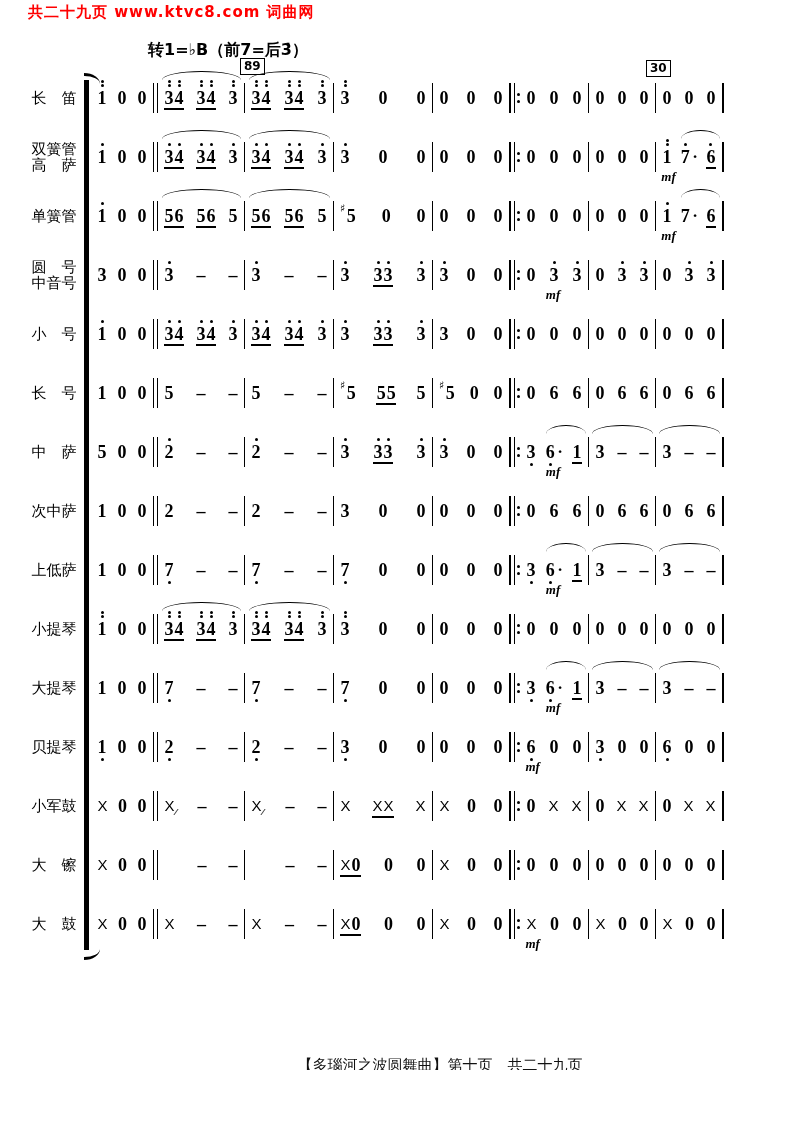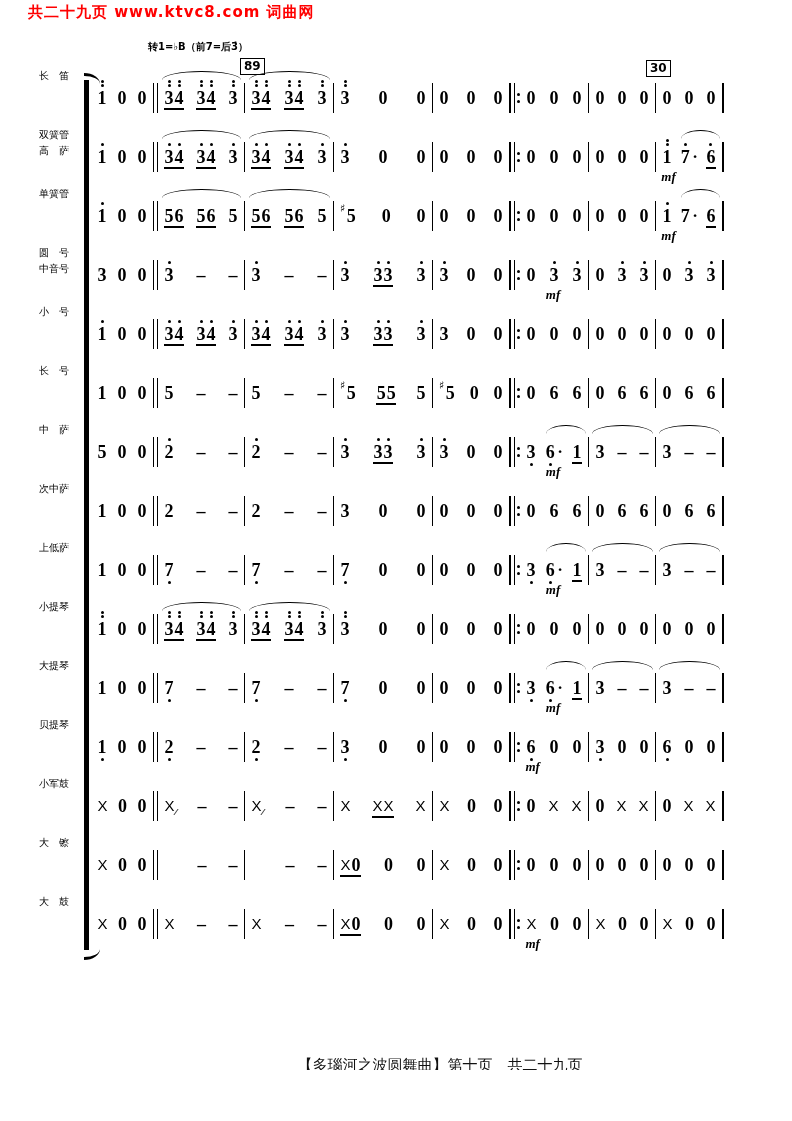--- a/index.html
+++ b/index.html
@@ -1,34 +1,34 @@
 <!DOCTYPE html>
 <html><head>
 <meta charset="utf-8">
 <style>
   html,body{margin:0;padding:0;}
   body{width:792px;height:1121px;background:#fff;position:relative;overflow:hidden;
        font-family:"Liberation Serif",serif;color:#000;}
   .source{position:absolute;left:28px;top:3px;color:#ff0000;font-weight:bold;font-size:15px;
           letter-spacing:1px;font-family:"DejaVu Sans",sans-serif;white-space:pre;}
-  .modulation{position:absolute;left:148px;top:40px;font-weight:bold;font-size:10px;
+  .modulation{position:absolute;left:148px;top:40px;font-weight:bold;font-size:16px;
           font-family:"DejaVu Sans",sans-serif;}
   .mark{position:absolute;border:1px solid #000;padding:0 3px;background:#fff;
         font-family:"DejaVu Sans",sans-serif;font-weight:bold;font-size:12px;line-height:15px;}
   .m75{left:240px;top:58px;}
   .m80{left:646px;top:60px;}
   .sysbar{position:absolute;left:84px;top:80px;width:5px;height:870px;background:#000;}
   .hookt{position:absolute;left:84px;top:73px;width:16px;height:8px;
          border-top:3px solid #000;border-radius:0 100% 0 0 / 0 100% 0 0;}
   .hookb{position:absolute;left:84px;top:949px;width:16px;height:8px;
          border-bottom:3px solid #000;border-radius:0 0 100% 0 / 0 0 100% 0;}
   .rows{position:absolute;left:25px;top:68px;}
   .srow{display:flex;height:59px;align-items:stretch;}
-  .ilabel{width:58px;margin-right:8px;display:flex;flex-direction:column;justify-content:flex-start;
-          align-items:center;font-family:"DejaVu Sans",sans-serif;font-size:10px;line-height:16px;
+  .ilabel{width:58px;margin-right:8px;display:flex;flex-direction:column;justify-content:center;
+          align-items:center;font-family:"DejaVu Sans",sans-serif;font-size:15px;line-height:16px;
           white-space:pre;}
   .cell{position:relative;display:flex;align-items:center;justify-content:space-between;
         padding:0 6px;box-sizing:border-box;}
   .bar{align-self:center;height:30px;flex:none;}
   .bar.single{width:1px;background:#000;}
   .bar.double{width:5px;border-left:1px solid #000;border-right:1px solid #000;box-sizing:border-box;}
   .bar.final{width:2px;background:#000;}
   .bar.repeat{display:flex;align-items:center;}
   .rlines{width:6px;height:30px;border-left:2px solid #000;border-right:1px solid #000;box-sizing:border-box;}
   .rdots{display:flex;flex-direction:column;gap:4px;margin-left:2px;}

